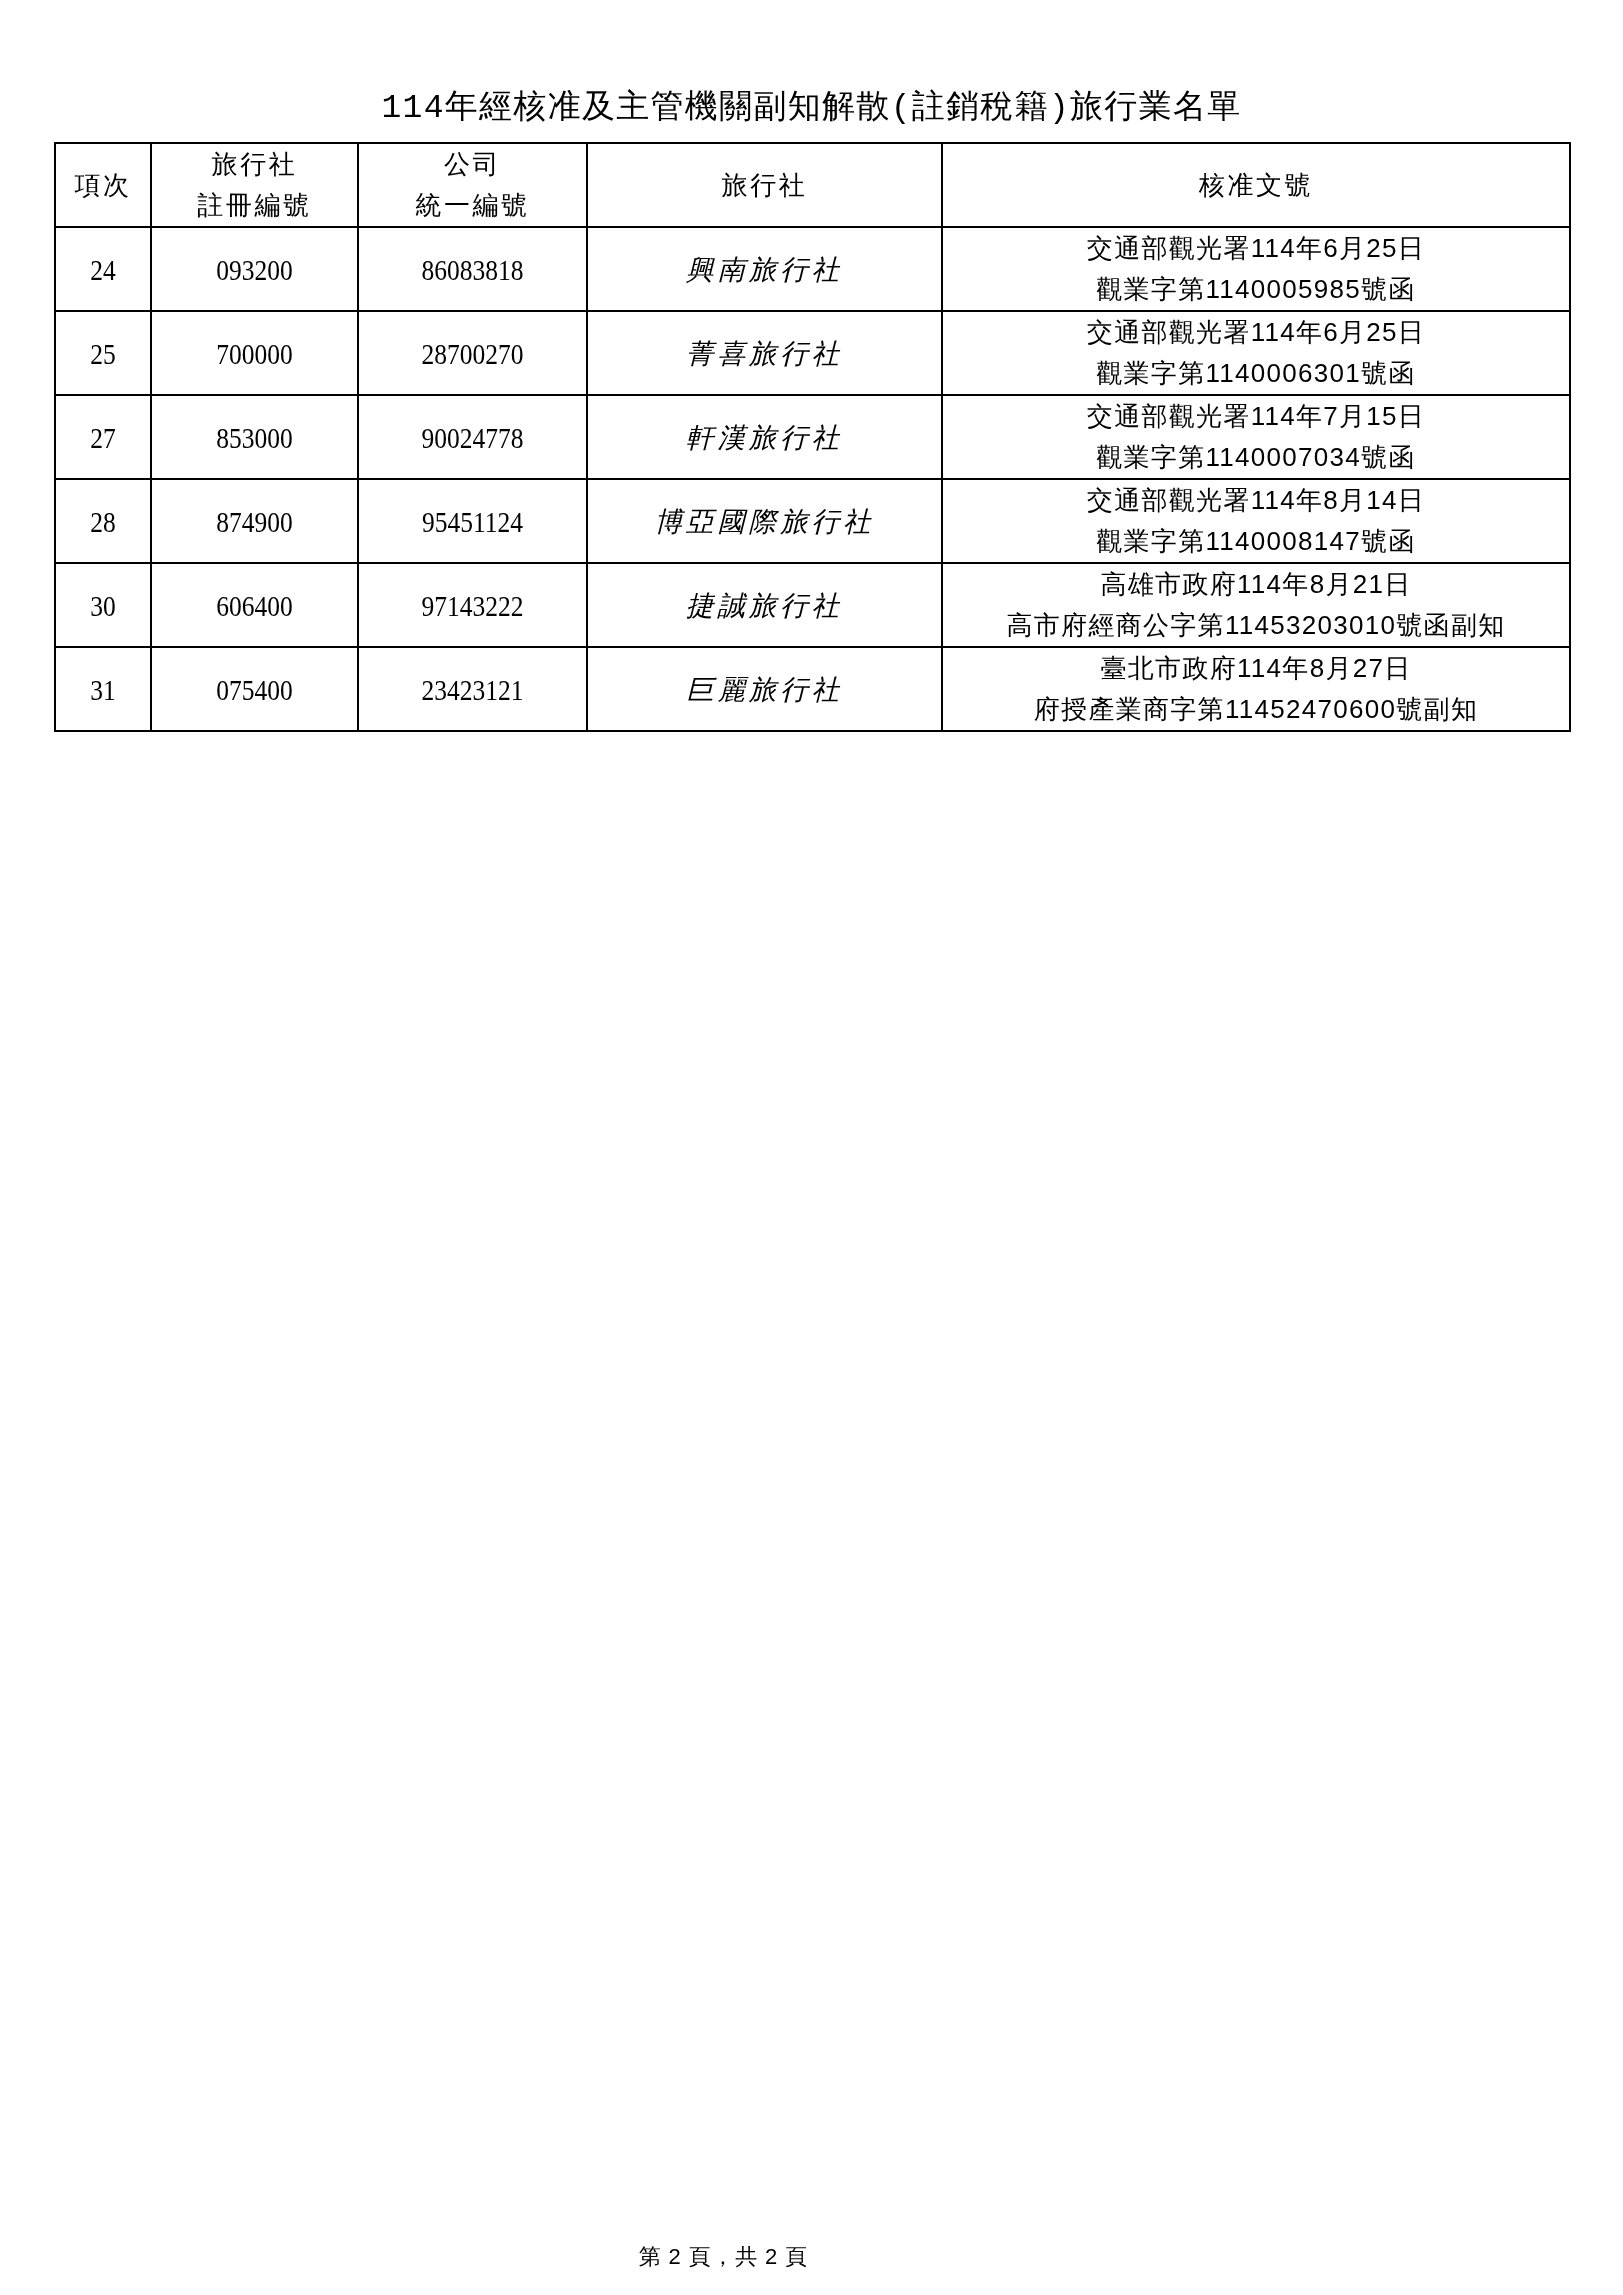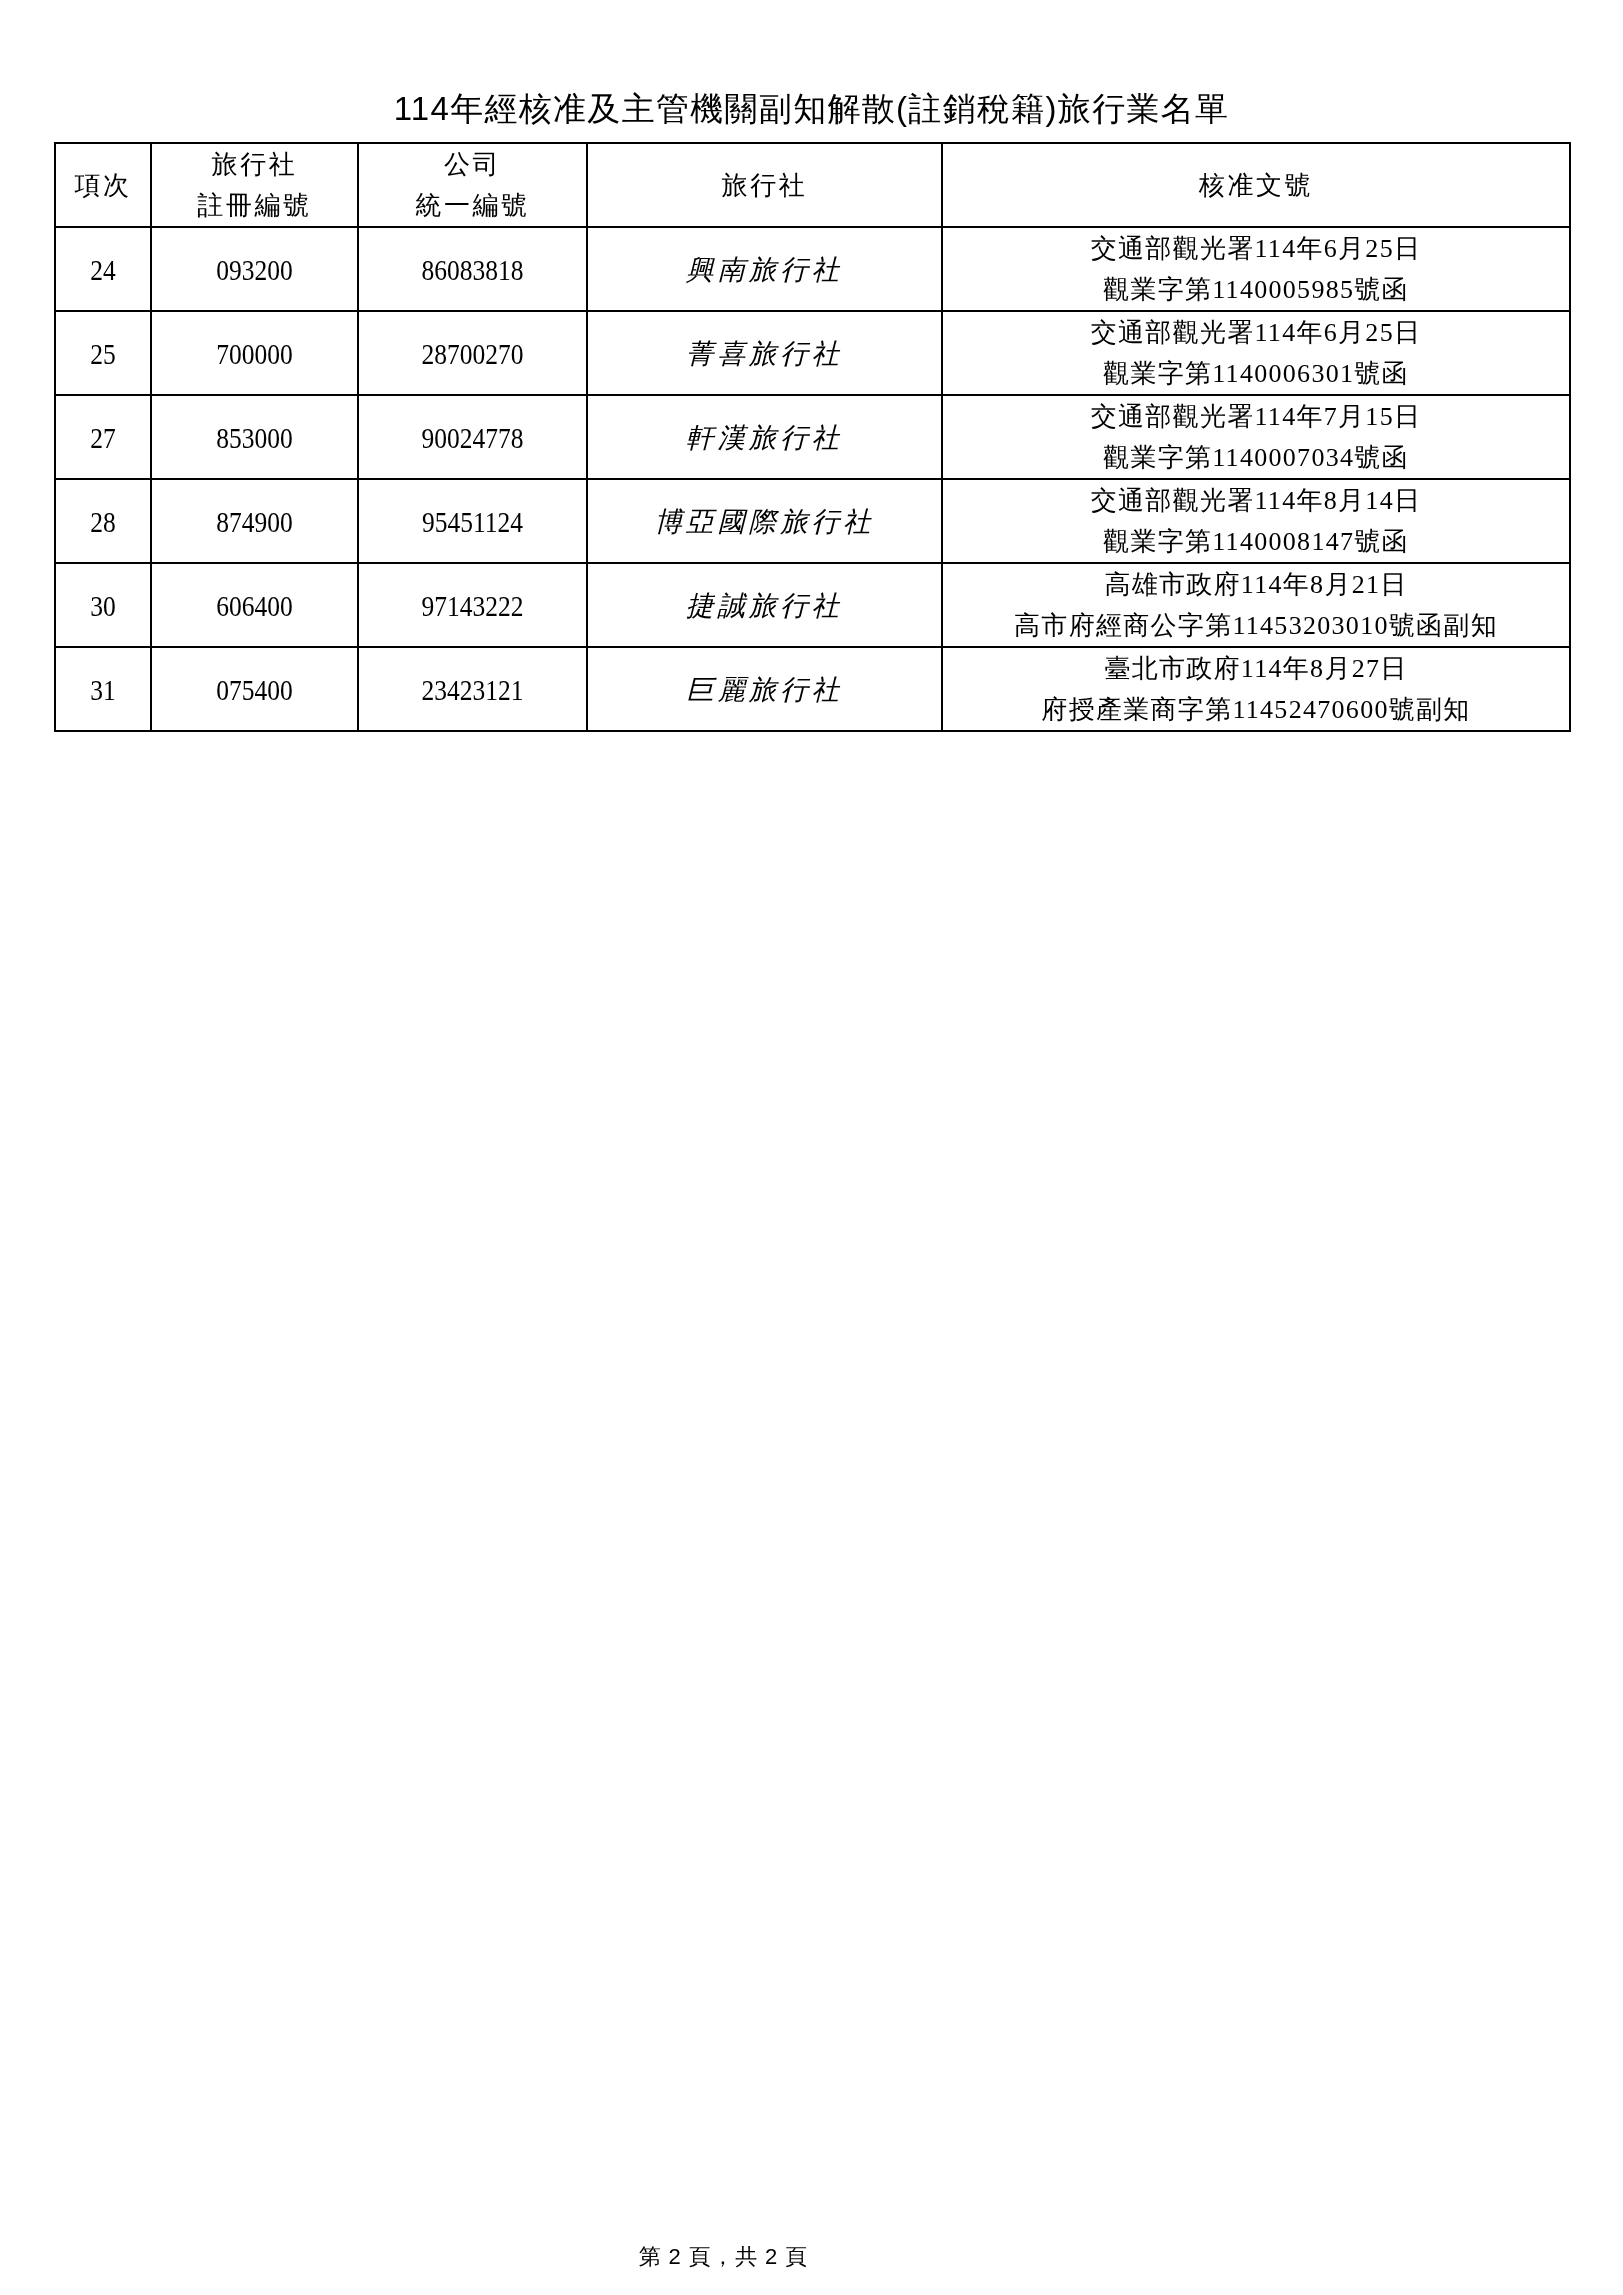--- a/index.html
+++ b/index.html
@@ -17,21 +17,21 @@
     }
     .page-title {
       position: absolute;
       left: 0;
       top: 84px;
       width: 1623px;
       text-align: center;
       font-size: 33px;
       line-height: 50px;
       letter-spacing: 1.3px;
-      font-family: Liberation Sans, sans-serif;
+      font-family: Liberation Mono, monospace;
     }
     .table-wrap {
       position: absolute;
       left: 54px;
       top: 142px;
       width: 1515px;
     }
     table.roster {
       border-collapse: collapse;
       width: 1515px;
@@ -63,21 +63,21 @@
       font-size: 30px !important;
       letter-spacing: 0px;
       transform: scaleX(0.85);
     }
     td.agency-name {
       font-family: "DejaVu Sans", "Liberation Sans", sans-serif;
       letter-spacing: 3.9px;
       font-style: italic;
     }
     td.approval {
-      font-family: Liberation Serif, serif;
+      font-family: Liberation Sans, sans-serif;
       font-size: 26px !important;
       line-height: 41px !important;
       letter-spacing: 1.3px;
       margin-left: 8px;
     }
     .line { display: block; }
     .footer {
       position: absolute;
       left: 0;
       top: 2241px;

